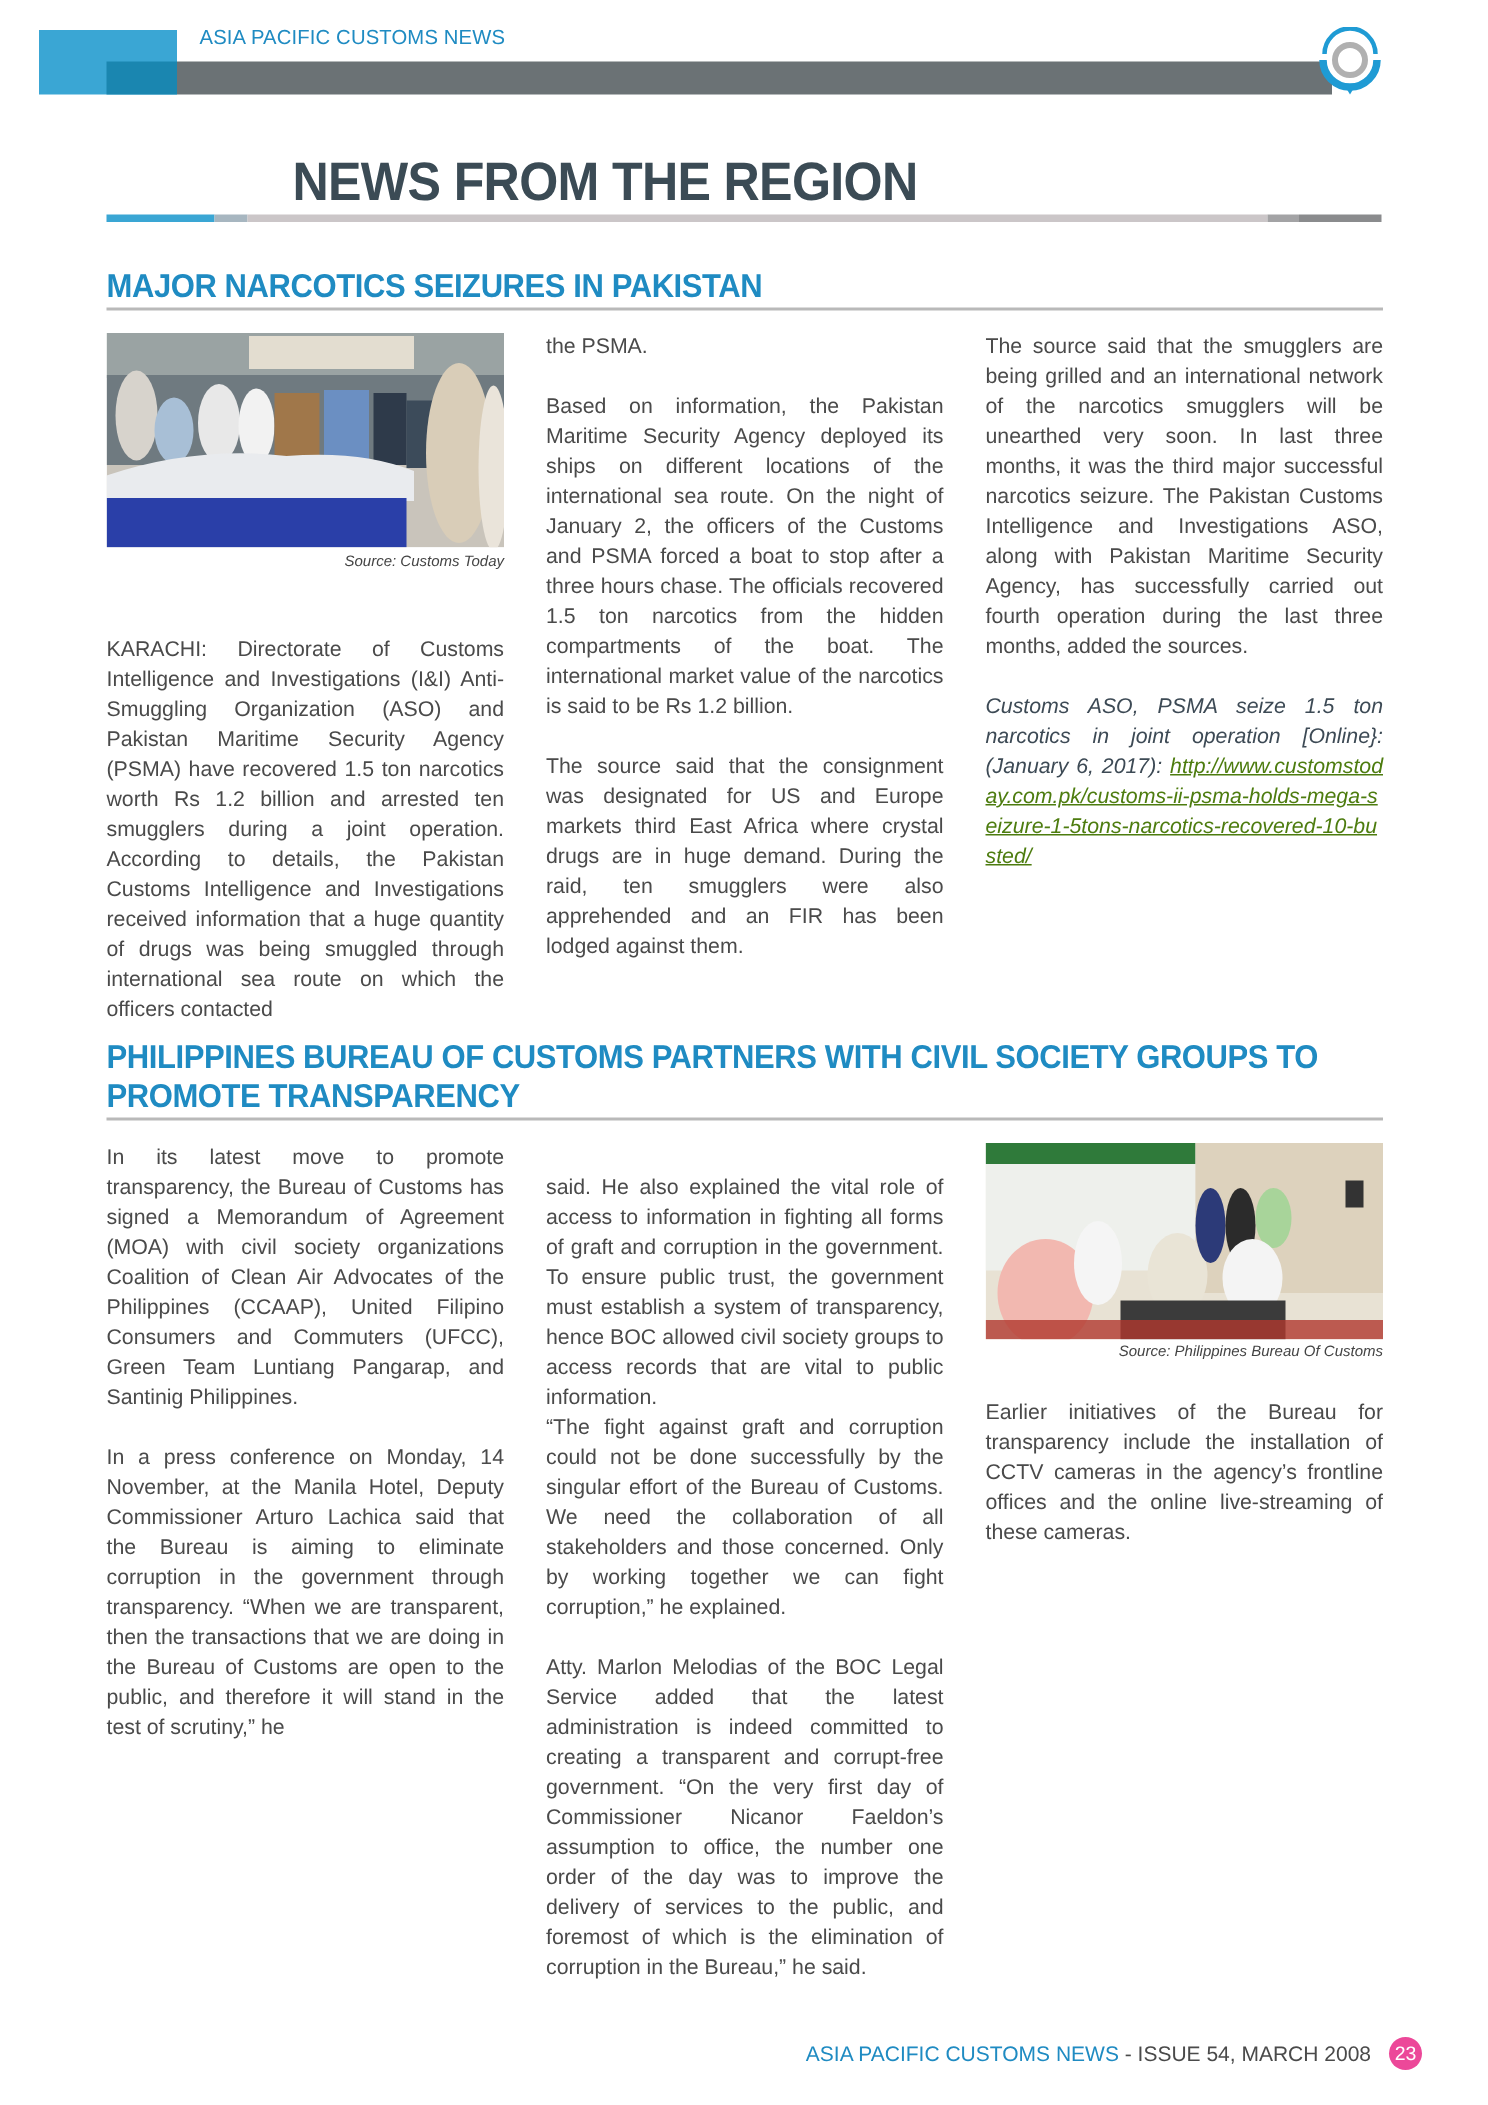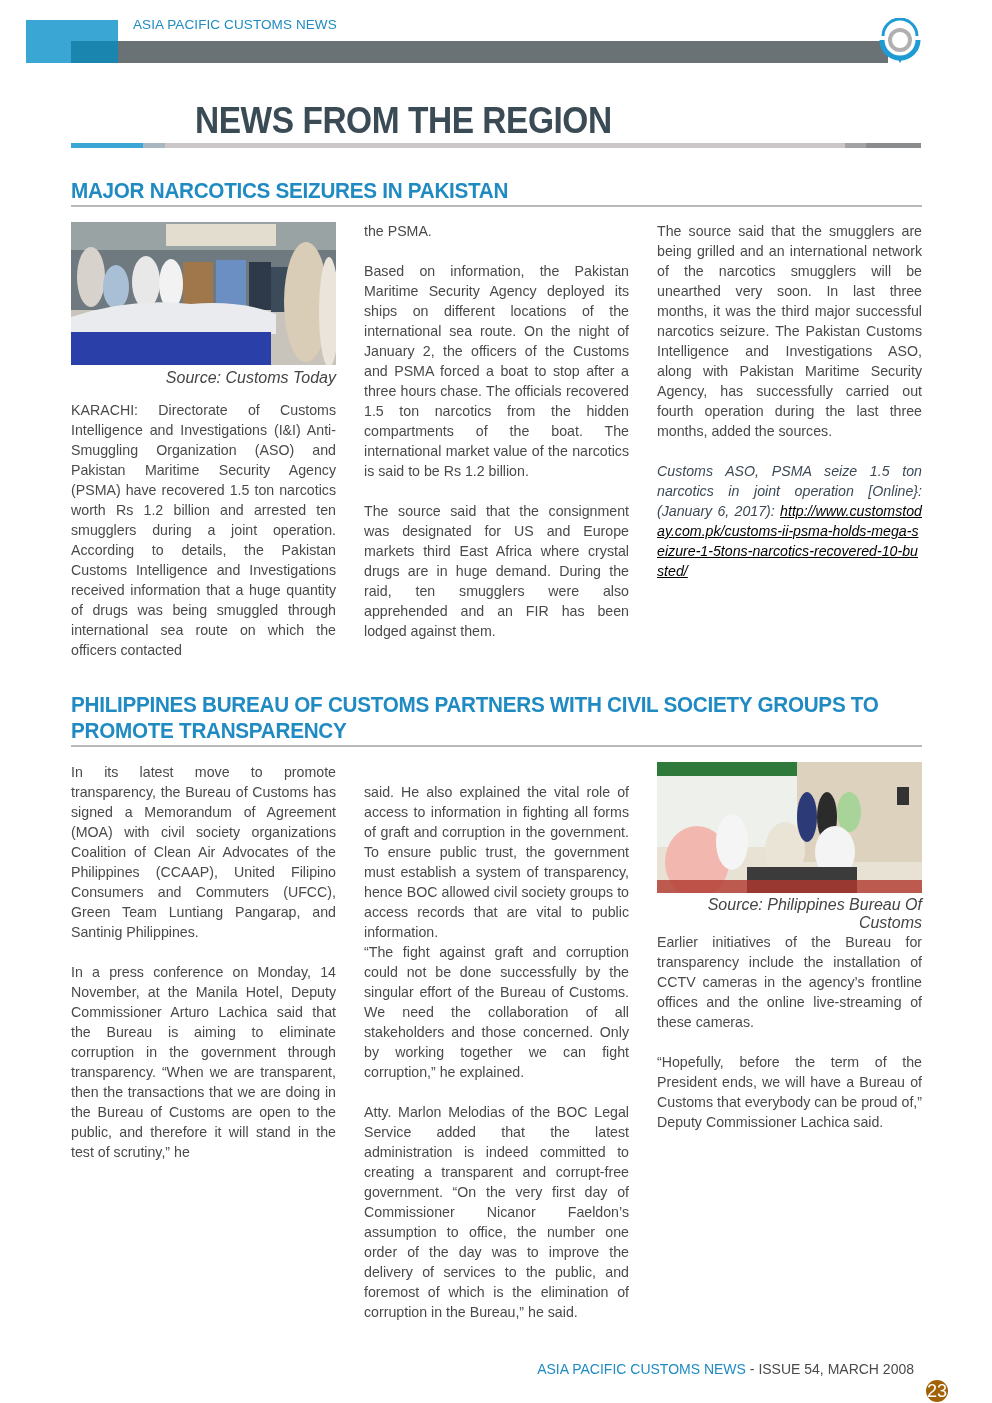--- a/index.html
+++ b/index.html
@@ -24,30 +24,30 @@
 
   
   .headline { position: absolute; left: 71px; font-family: "Liberation Sans", sans-serif; font-weight: bold; font-size: 22px; color: #1f8bc2; line-height: 26px; letter-spacing: -0.3px; transform: scaleX(0.94); transform-origin: left; white-space: nowrap; }
   .hrule { position: absolute; left: 71px; width: 851px; height: 2px; background: #b9b9b9; }
 
   
   .col { position: absolute; width: 265px; font-family: "Liberation Sans", sans-serif; font-size: 14.2px; line-height: 20px; color: #4a4a4a; text-align: justify; }
   .col p { margin-bottom: 20px; }
   .col p.tight { margin-bottom: 0; }
   .ref { font-style: italic; color: #3d4a55; }
-  .ref a { color: #000000; text-decoration: underline; margin-top: 36px; }
+  .ref a { color: #4d7c0f; text-decoration: underline; margin-top: 36px; }
 
   .photo { position: absolute; overflow: hidden; }
-  .caption { position: absolute; font-family: "Liberation Sans", sans-serif; font-style: italic; font-size: 16px; color: #444; text-align: right; }
+  .caption { position: absolute; font-family: "Liberation Sans", sans-serif; font-style: italic; font-size: 10px; color: #444; text-align: right; }
 
   
   .footer { position: absolute; right: 78px; top: 1361px; font-family: "Liberation Sans", sans-serif; font-size: 14px; white-space: nowrap; }
   .footer .brand { color: #1f8bc2; }
   .footer .issue { color: #4a4a4a; }
-  .pagenum { position: absolute; left: 926px; top: 1358px; width: 22px; height: 22px; border-radius: 50%; background: #a16207; color: #fff; font-family: "Liberation Sans", sans-serif; font-size: 18px; text-align: center; line-height: 22px; margin-top: 22px; }
+  .pagenum { position: absolute; left: 926px; top: 1358px; width: 22px; height: 22px; border-radius: 50%; background: #ec4899; color: #fff; font-family: "Liberation Sans", sans-serif; font-size: 13px; text-align: center; line-height: 22px; }
 </style>
 </head>
 <body>
 
 <div class="hdr-sq-light"></div>
 <div class="hdr-sq-dark"></div>
 <div class="hdr-bar"></div>
 <div class="hdr-title">ASIA PACIFIC CUSTOMS NEWS</div>
 <svg class="logo" viewBox="0 0 46 46">
   <circle cx="23" cy="22" r="20" fill="#ffffff"></circle>
@@ -83,21 +83,21 @@
     <rect x="178" y="40" width="22" height="48" fill="#2e3a4a"></rect>
     <rect x="200" y="45" width="20" height="45" fill="#3c4b5a"></rect>
     <ellipse cx="235" cy="80" rx="22" ry="60" fill="#d9cdb8"></ellipse>
     <ellipse cx="258" cy="90" rx="10" ry="55" fill="#eae4da"></ellipse>
     <path d="M0 95 Q60 75 120 82 Q170 78 205 92 L205 112 L0 112 Z" fill="#e9ebee"></path>
     <rect x="0" y="110" width="200" height="33" fill="#2a3fa8"></rect>
   </svg>
 </div>
 <div class="caption" style="left:71px; top:369px; width:265px;">Source: Customs Today</div>
 
-<div class="col" style="left:71px; top:400px;">
+<div class="col" style="left:71px; top:423px;">
   <p class="tight">KARACHI: Directorate of Customs Intelligence and Investigations (I&amp;I) Anti-Smuggling Organization (ASO) and Pakistan Maritime Security Agency (PSMA) have recovered 1.5 ton narcotics worth Rs 1.2 billion and arrested ten smugglers during a joint operation. According to details, the Pakistan Customs Intelligence and Investigations received information that a huge quantity of drugs was being smuggled through international sea route on which the officers contacted</p>
 </div>
 
 <div class="col" style="left:364px; top:221px;">
   <p>the PSMA.</p>
   <p>Based on information, the Pakistan Maritime Security Agency deployed its ships on different locations of the international sea route. On the night of January 2, the officers of the Customs and PSMA forced a boat to stop after a three hours chase. The officials recovered 1.5 ton narcotics from the hidden compartments of the boat. The international market value of the narcotics is said to be Rs 1.2 billion.</p>
   <p class="tight">The source said that the consignment was designated for US and Europe markets third East Africa where crystal drugs are in huge demand. During the raid, ten smugglers were also apprehended and an FIR has been lodged against them.</p>
 </div>
 
 <div class="col" style="left:657px; top:221px;">
@@ -137,19 +137,18 @@
     <ellipse cx="192" cy="50" rx="12" ry="20" fill="#a8d49a"></ellipse>
     <ellipse cx="178" cy="90" rx="20" ry="26" fill="#f4f4f4"></ellipse>
     <rect x="90" y="105" width="110" height="26" fill="#3b3b3b"></rect>
     <rect x="0" y="118" width="265" height="13" fill="#b0382e" opacity="0.8"></rect>
   </svg>
 </div>
 <div class="caption" style="left:657px; top:896px; width:265px;">Source: Philippines Bureau Of Customs</div>
 
 <div class="col" style="left:657px; top:932px;">
   <p>Earlier initiatives of the Bureau for transparency include the installation of CCTV cameras in the agency’s frontline offices and the online live-streaming of these cameras.</p>
-  <p>“Hopefully, before the term of the President ends, we will have a Bureau of Customs that everybody can be proud of,” Deputy Commissioner Lachica said.</p>
 </div>
 
 <div class="footer">
   <span class="brand">ASIA PACIFIC CUSTOMS NEWS</span><span class="issue"> - ISSUE 54, MARCH 2008</span>
 </div>
 <div class="pagenum">23</div>
 
 </body></html>

